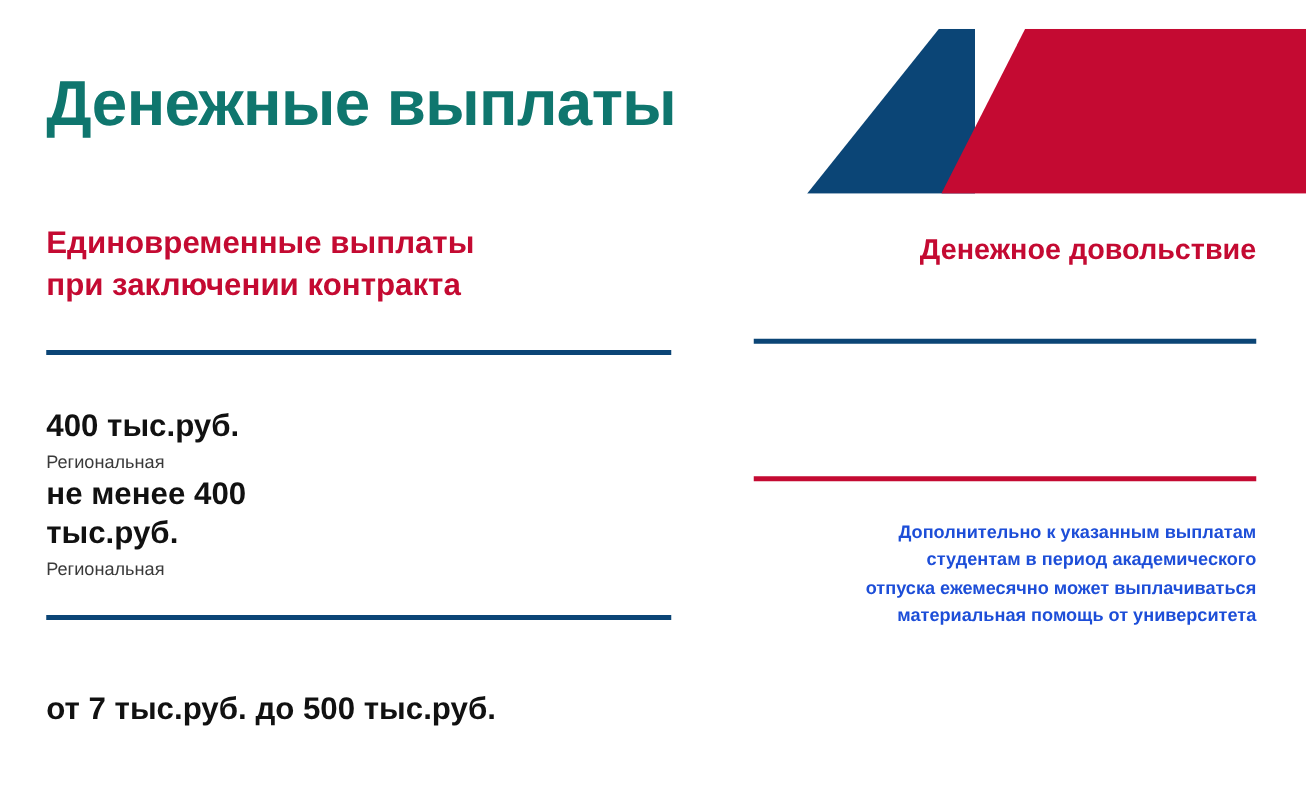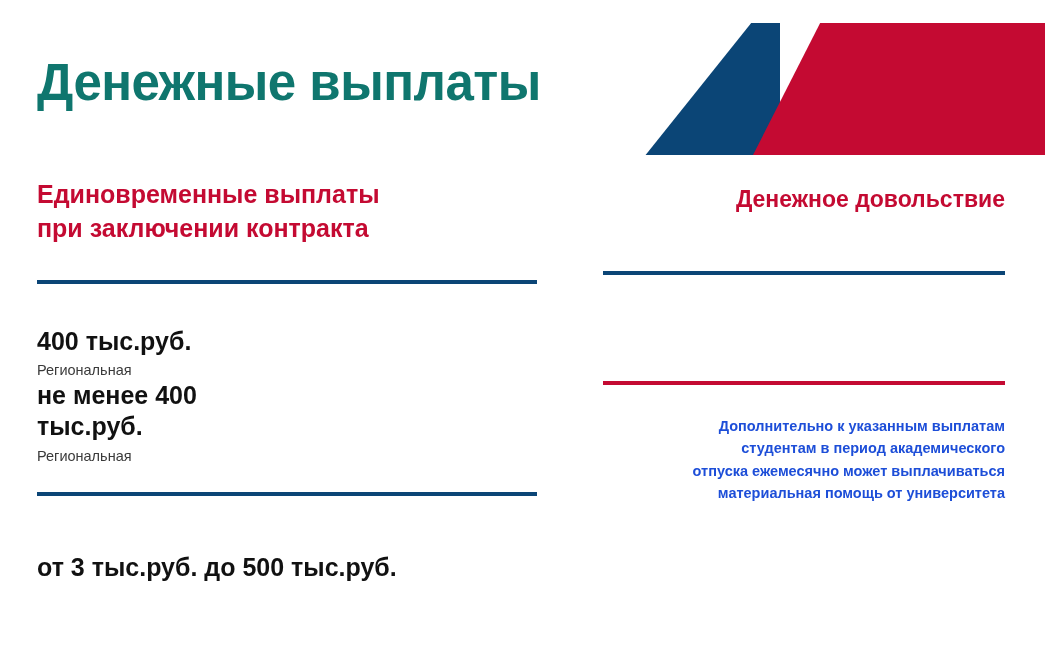--- a/index.html
+++ b/index.html
@@ -172,21 +172,21 @@
     </div>
 
     <div class="sp-26"></div>
     <div class="rule"></div>
     <div class="sp-30"></div>
 
 
     <div class="sp-26"></div>
 
     <div class="payment-item">
-      <div class="amount single-line">от 3 тыс.руб. до 500 тыс.руб.</div>
+      <div class="amount single-line">от 7 тыс.руб. до 500 тыс.руб.</div>
     </div>
 
   </div>
 
   <div class="col-right">
 
     <div class="section-heading right">Денежное довольствие</div>
 
     <div class="sp-56"></div>
     <div class="rule"></div>

